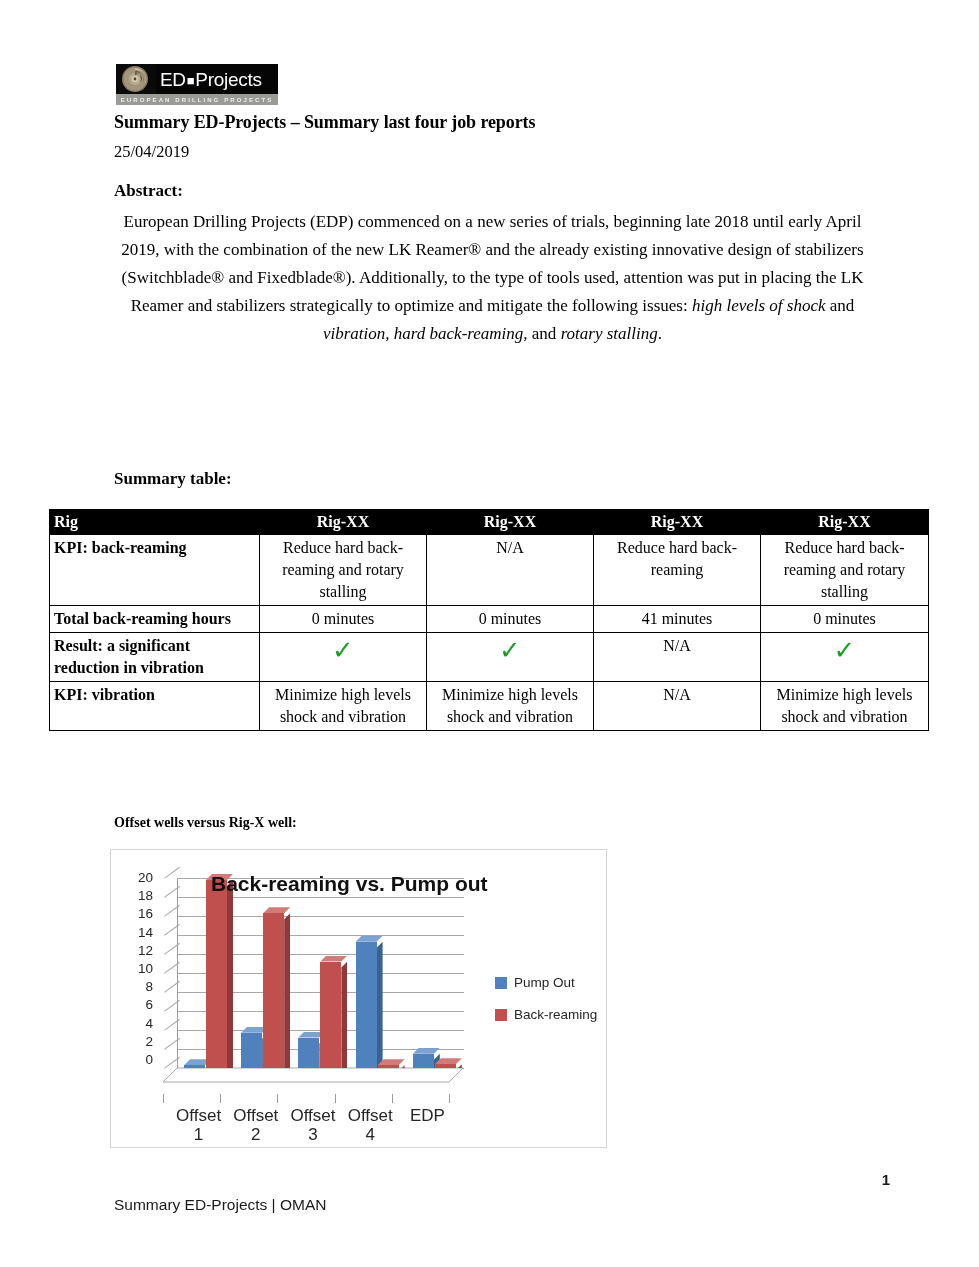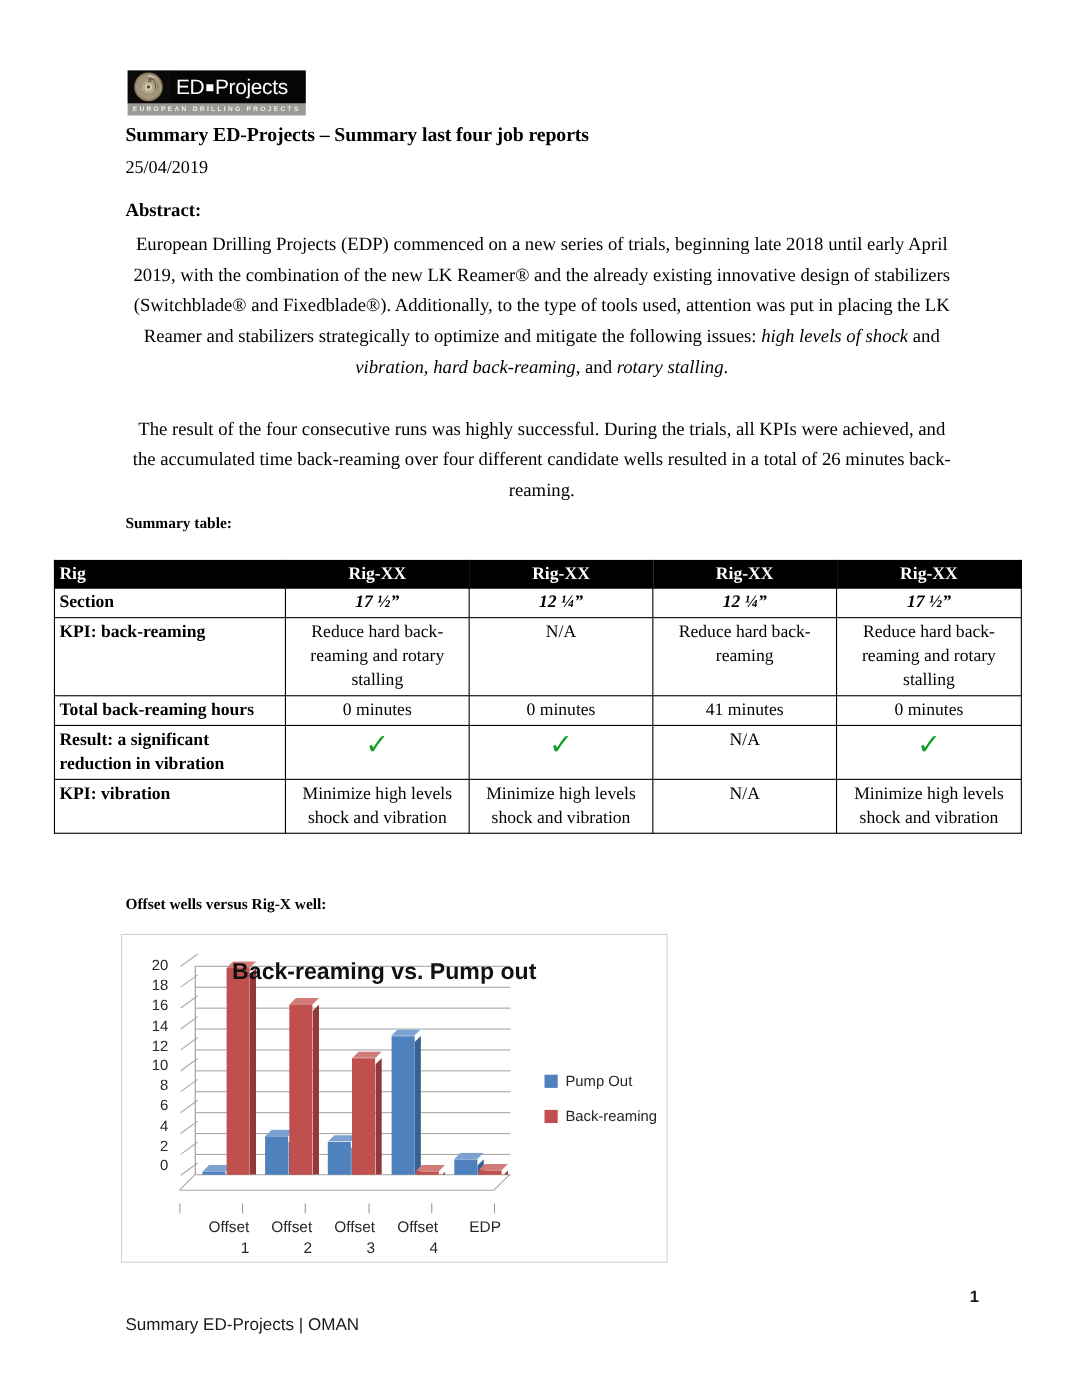--- a/index.html
+++ b/index.html
@@ -109,21 +109,21 @@
     text-align: center;
   }
   .para1 { top: 208px; }
   .para2 { top: 376px; }
   .para em { font-style: italic; }
 
   .summary-label {
     position: absolute;
     left: 114px;
     top: 469px;
-    font-size: 14px;
+    font-size: 17px;
     font-weight: bold;
   }
   .offset-label {
     position: absolute;
     left: 114px;
     top: 815px;
     font-size: 14px;
     font-weight: bold;
   }
 
@@ -288,23 +288,23 @@
 
   .xlabels {
     position: absolute;
     left: 52px;
     top: 244px;
     width: 300px;
     height: 48px;
   }
   .xlab {
     position: absolute;
-    text-align: right;
-    font-family: "Liberation Sans", sans-serif;
-    font-size: 14px;
+    text-align: center;
+    font-family: "Liberation Sans", sans-serif;
+    font-size: 17px;
     color: #262626;
     line-height: 19px;
     width: 56px;
   }
   .tick {
     position: absolute;
     top: 0;
     width: 0;
     height: 9px;
     border-left: 1px solid #9a9a9a;
@@ -379,48 +379,40 @@
     </div>
   </div>
 
   <div class="doc-title">Summary ED-Projects – Summary last four job reports</div>
   <div class="doc-date">25/04/2019</div>
 
   <div class="abstract-label">Abstract:</div>
   <div class="para para1">
     <span>European  Drilling Projects (EDP) commenced on a new series of trials, beginning late 2018 until early April 2019, with the combination of the new LK Reamer® and the already existing innovative design of stabilizers (Switchblade® and Fixedblade®). Additionally, to the type of tools used, attention was put in placing the LK Reamer and stabilizers strategically to optimize and mitigate the following issues: </span><em>high levels of shock</em><span> and </span><em>vibration, hard back-reaming</em><span>, and </span><em>rotary stalling</em><span>.</span>
   </div>
-  <div class="para para2">The result of the four consecutive runs was highly successful. During the trials, all KPIs were achieved, and the accumulated time back-reaming over four different candidate wells resulted in a total of 26 minutes back-reaming.</div>
 
   <div class="summary-label">Summary table:</div>
 
   <table class="summary">
     <colgroup>
       <col style="width:210px">
       <col style="width:167px">
       <col style="width:167px">
       <col style="width:167px">
       <col style="width:168px">
     </colgroup>
     <tbody>
       <tr class="hdr">
         <td class="rowlabel">Rig</td>
         <td class="val">Rig-XX</td>
         <td class="val">Rig-XX</td>
         <td class="val">Rig-XX</td>
         <td class="val">Rig-XX</td>
       </tr>
 
-      <tr>
-        <td class="rowlabel">Section</td>
-        <td class="val ital">17 ½”</td>
-        <td class="val ital">12 ¼”</td>
-        <td class="val ital">12 ¼”</td>
-        <td class="val ital">17 ½”</td>
-      </tr>
 
       <tr>
         <td class="rowlabel">KPI: back-reaming</td>
         <td class="val">Reduce hard back-reaming and rotary stalling</td>
         <td class="val">N/A</td>
         <td class="val">Reduce hard back-reaming</td>
         <td class="val">Reduce hard back-reaming and rotary stalling</td>
       </tr>
 
       <tr>

